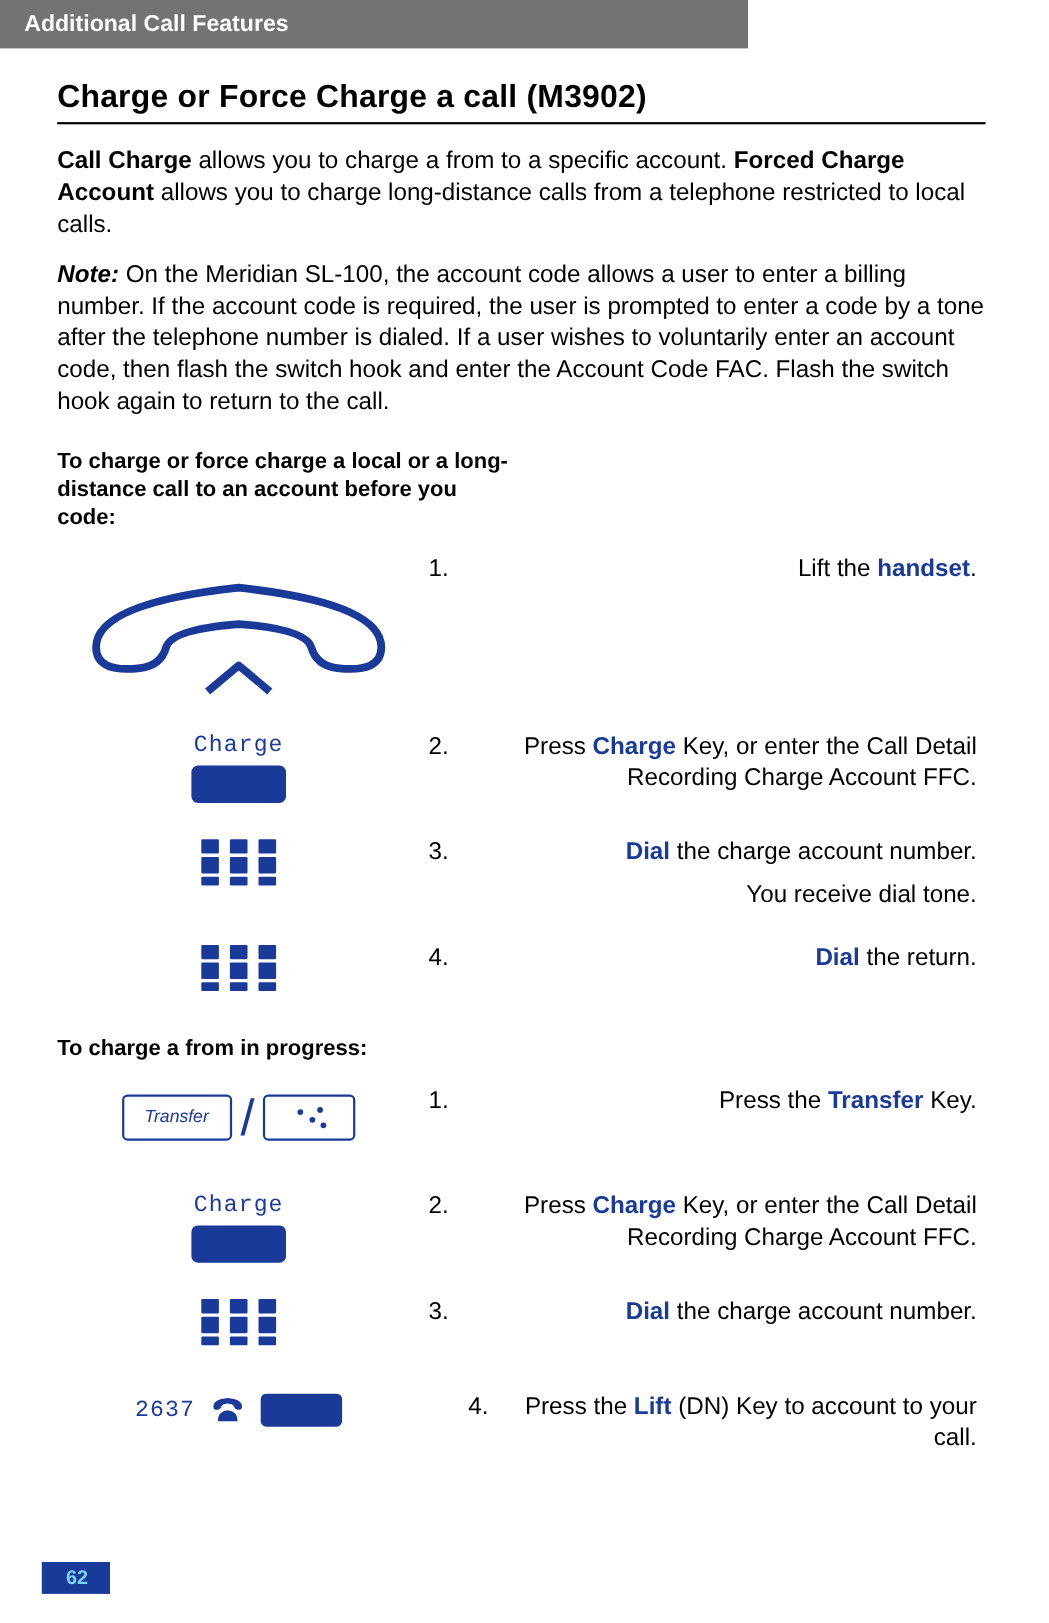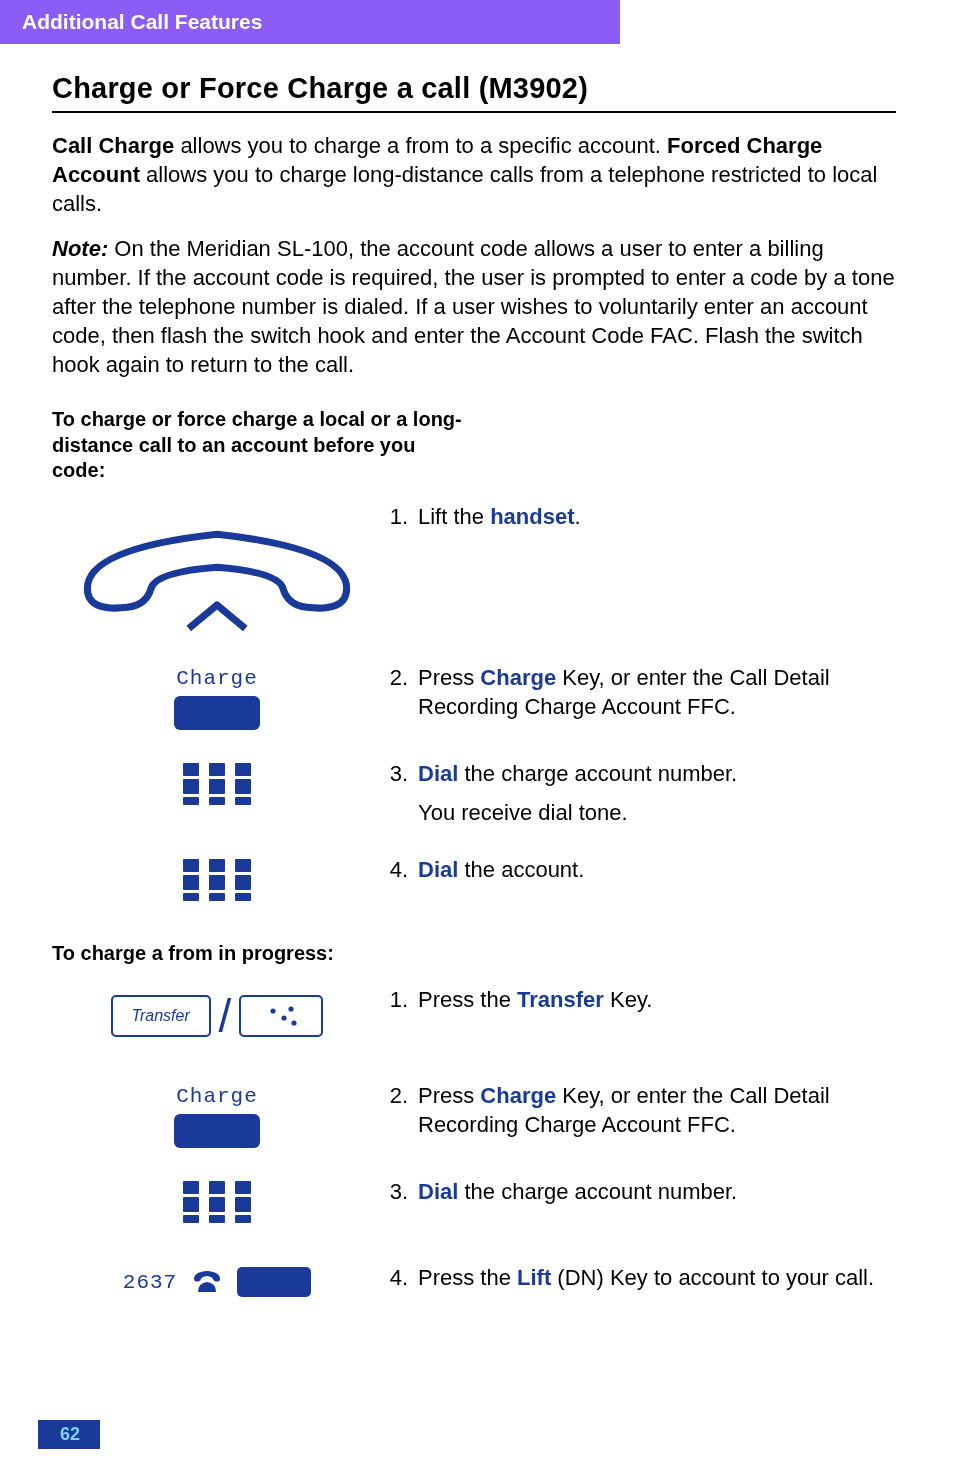--- a/index.html
+++ b/index.html
@@ -5,24 +5,24 @@
     * { box-sizing: border-box; margin: 0; padding: 0; }
     body {
       width: 954px;
       height: 1475px;
       background: #ffffff;
       font-family: Arial, Helvetica, sans-serif;
       position: relative;
       color: #000;
     }
     .header-band {
-      background: #8b5cf6;
+      background: #737373;
       color: #fff;
       padding: 10px 22px;
-      width: 620px;
+      width: 680px;
       font-weight: bold;
       font-size: 21px;
     }
     .content {
       padding: 28px 58px 0 52px;
     }
     h1.section-title {
       font-size: 29px;
       font-weight: bold;
       margin-bottom: 6px;
@@ -73,21 +73,21 @@
       display: flex;
       font-size: 22px;
       line-height: 1.32;
     }
     .step-num {
       width: 36px;
       flex: 0 0 36px;
       text-align: right;
       padding-right: 10px;
     }
-    .step-body { flex: 1; padding-right: 8px; }
+    .step-body { flex: 1; padding-right: 8px; text-align: right; }
     .hl { color: #1a3a9a; font-weight: bold; }
     .bold { font-weight: bold; text-align: center; }
 
     
     .softkey-wrap { display: flex; flex-direction: column; align-items: center; }
     .softkey-label {
       font-family: "Courier New", monospace;
       color: #1a3a9a;
       font-size: 21px;
       margin-bottom: 6px;
@@ -127,21 +127,21 @@
       bottom: 26px;
       left: 38px;
       background: #1a3a9a;
       color: #7dd3fc;
       font-size: 18px;
       font-weight: bold;
       padding: 4px 12px 4px 22px;
       width: 62px;
     }
 
-    .gap-above { margin-top: 14px; }
+    .gap-above { margin-top: 14px; gap: 36px; }
     .scenario2 { margin-top: 6px; }
   </style>
 </head>
 <body>
 
 <div class="header-band">
   <span>Additional Call Features</span>
 </div>
 
 <div class="content">
@@ -235,21 +235,21 @@
         <div class="kp-col">
             <div class="kp-top"></div>
             <div class="kp-mid"></div>
             <div class="kp-base"></div>
           </div>
       </div>
     </div>
     <div class="text-col">
       <div class="step-num">4.</div>
       <div class="step-body">
-        <span class="hl">Dial</span><span> the account.</span>
+        <span class="hl">Dial</span><span> the return.</span>
       </div>
     </div>
   </div>
 
   <p class="scenario-title scenario2">To charge a from in progress:</p>
 
   <div class="step-row">
     <div class="icon-col">
       <div class="transfer-pair">
         <div class="key-outline">

